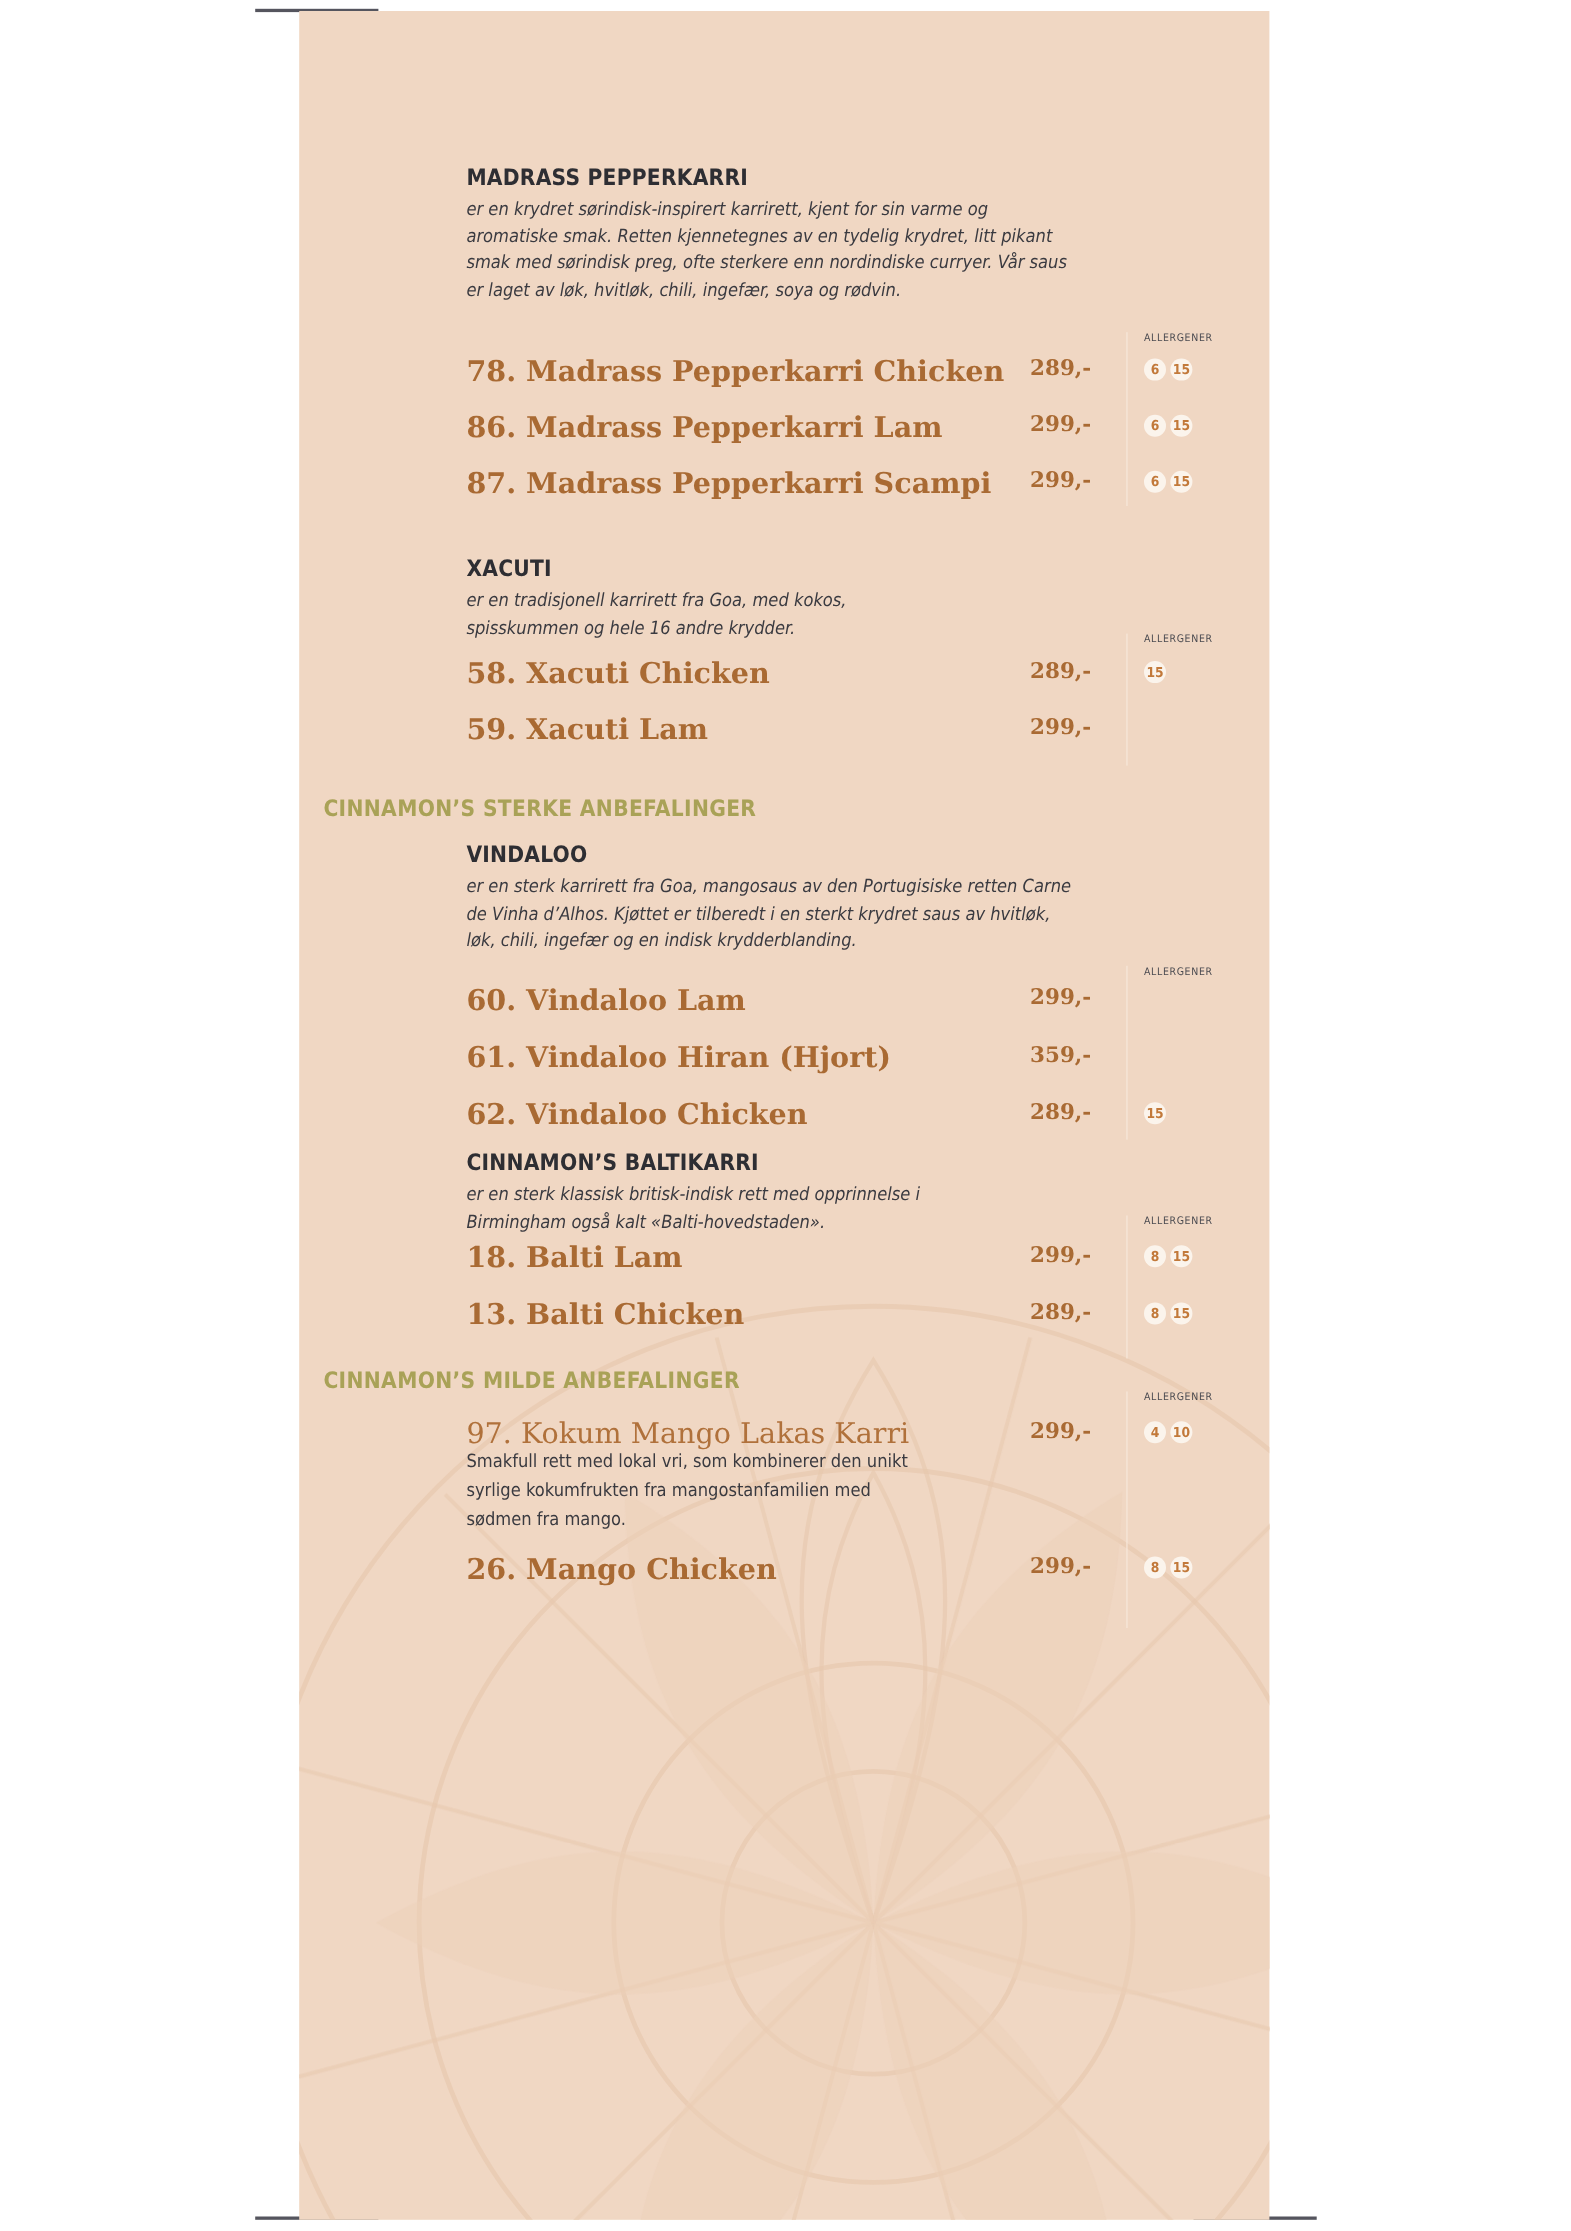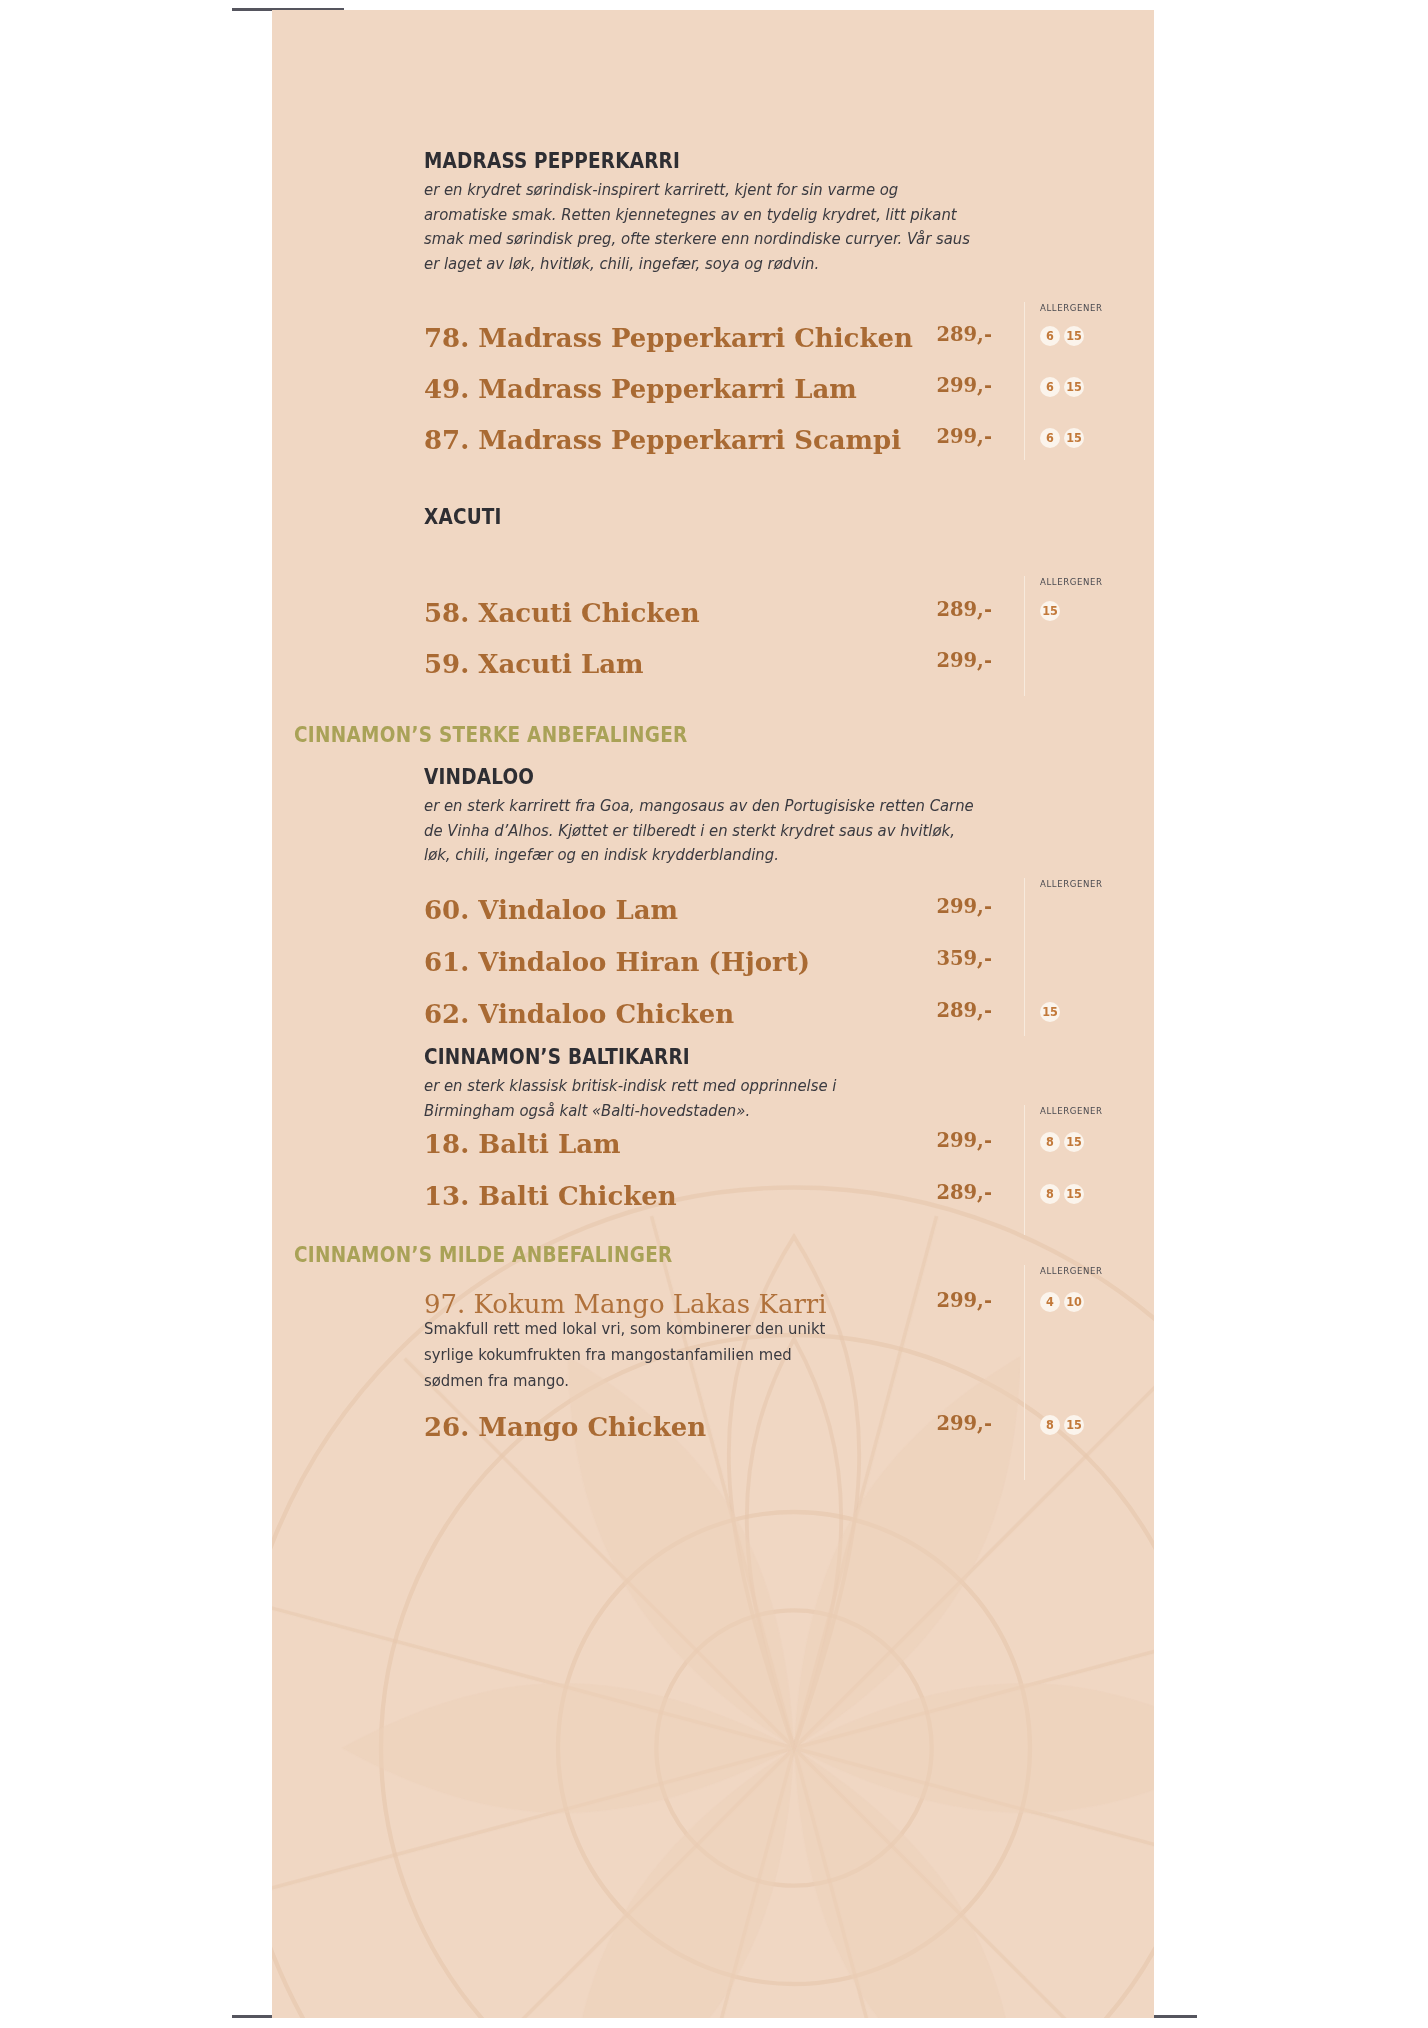--- a/index.html
+++ b/index.html
@@ -231,39 +231,40 @@
     <div class="dish" style="top:313px;">
       <span class="dname">78. Madrass Pepperkarri Chicken</span>
       <span class="dprice">289,-</span>
     </div>
     <div class="badges" style="top:316px;">
       <span class="badge">6</span>
       <span class="badge">15</span>
     </div>
 
     <div class="dish" style="top:364px;">
-      <span class="dname">49. Madrass Pepperkarri Lam</span>
+      <span class="dname">86. Madrass Pepperkarri Lam</span>
       <span class="dprice">299,-</span>
     </div>
     <div class="badges" style="top:367px;">
       <span class="badge">6</span>
       <span class="badge">15</span>
     </div>
 
     <div class="dish" style="top:415px;">
       <span class="dname">87. Madrass Pepperkarri Scampi</span>
       <span class="dprice">299,-</span>
     </div>
     <div class="badges" style="top:418px;">
       <span class="badge">6</span>
       <span class="badge">15</span>
     </div>
 
     <div class="block col-left" style="top:495px;">
       <h2 class="cat-title">XACUTI</h2>
+      <p class="cat-desc narrow">er en tradisjonell karrirett fra Goa, med kokos, spisskummen og hele 16 andre krydder.</p>
     </div>
 
     <div class="allerg-rule" style="top:566px; height:120px;"></div>
     <div class="allerg-label" style="top:566px;">ALLERGENER</div>
 
     <div class="dish" style="top:588px;">
       <span class="dname">58. Xacuti Chicken</span>
       <span class="dprice">289,-</span>
     </div>
     <div class="badges" style="top:591px;">

